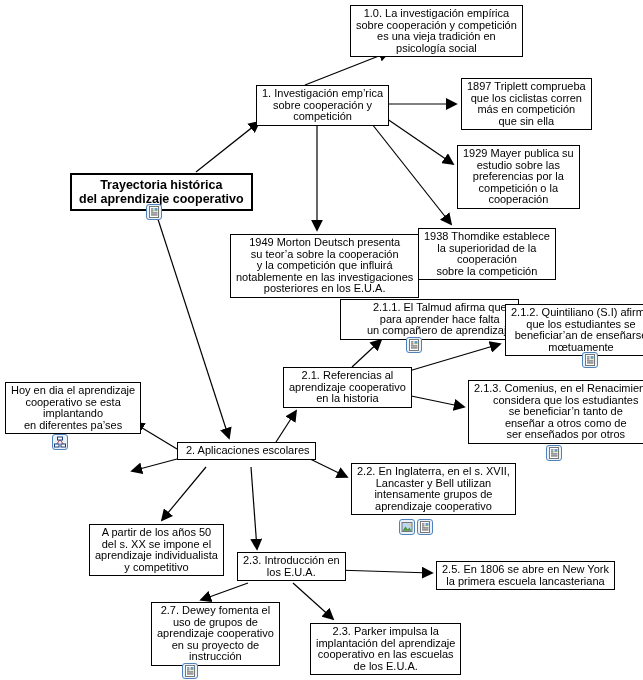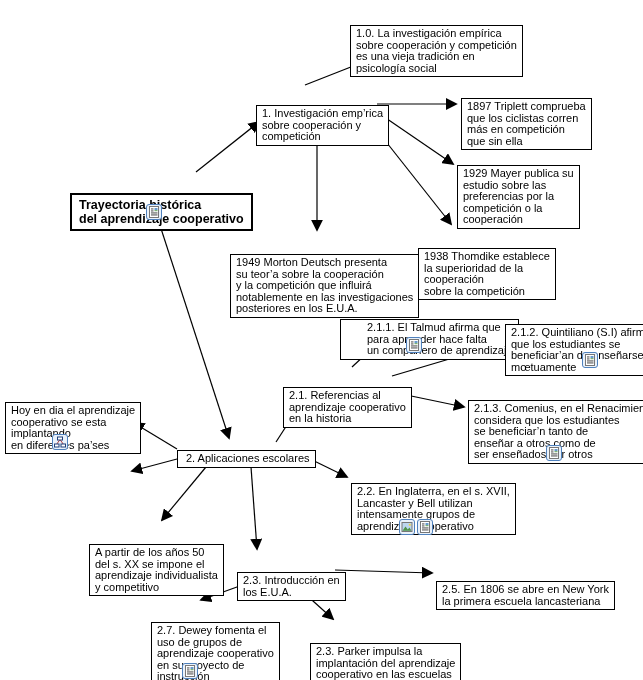--- a/index.html
+++ b/index.html
@@ -4,43 +4,43 @@
 <style>
   html,body { margin:0; padding:0; background:#ffffff; }
   .canvas {
     position:relative; width:643px; height:680px; background:#ffffff;
     font-family:"Liberation Sans", sans-serif; overflow:hidden;
   }
   .lines { position:absolute; left:0; top:0; z-index:0; }
   .lines line { stroke:#000; stroke-width:1.2; }
   .node {
     position:absolute; z-index:1; background:#fff; border:1px solid #000;
-    color:#000; font-size:11px; line-height:11.5px; text-align:left;
-    white-space:pre; padding:2px 5px; box-sizing:border-box;margin-top:20px;
+    color:#000; font-size:11px; line-height:11.5px; text-align:center;
+    white-space:pre; padding:2px 5px; box-sizing:border-box;
   }
   .node-title {
     font-weight:bold; font-size:12.5px; line-height:14px; border-width:2px;
     padding:3px 7px;
   }
   .res-icon { position:absolute; z-index:2; width:16px; height:16px; display:block; cursor:pointer; }
   .res-icon svg { display:block; }
 
   #nd-title     { left:70px;  top:173px; }
   #nd-n10       { left:350px; top:5px;   }
   #nd-n1        { left:256px; top:85px;  }
   #nd-n1897     { left:461px; top:78px;  }
   #nd-n1929     { left:457px; top:145px; }
   #nd-n1938     { left:418px; top:228px; }
   #nd-n1949     { left:230px; top:234px; }
   #nd-n211      { left:340px; top:299px;padding-left:26px; }
   #nd-n212      { left:505px; top:304px; }
   #nd-n21       { left:283px; top:367px; }
   #nd-n213      { left:468px; top:380px; }
   #nd-nhoy      { left:5px;   top:382px; }
-  #nd-n2        { left:177px; top:430px;padding-left:8px; }
+  #nd-n2        { left:177px; top:442px;padding-left:8px; }
   #nd-nmediados { left:3px;   top:460px; }
   #nd-n22       { left:351px; top:463px; }
   #nd-npartir   { left:89px;  top:524px; }
   #nd-n23       { left:237px; top:552px; }
   #nd-n25       { left:436px; top:561px; }
   #nd-n27       { left:151px; top:602px; }
   #nd-n26       { left:310px; top:623px; }
 
   #ic-title { left:146px; top:204px; }
   #ic-n211  { left:406px; top:337px; }

